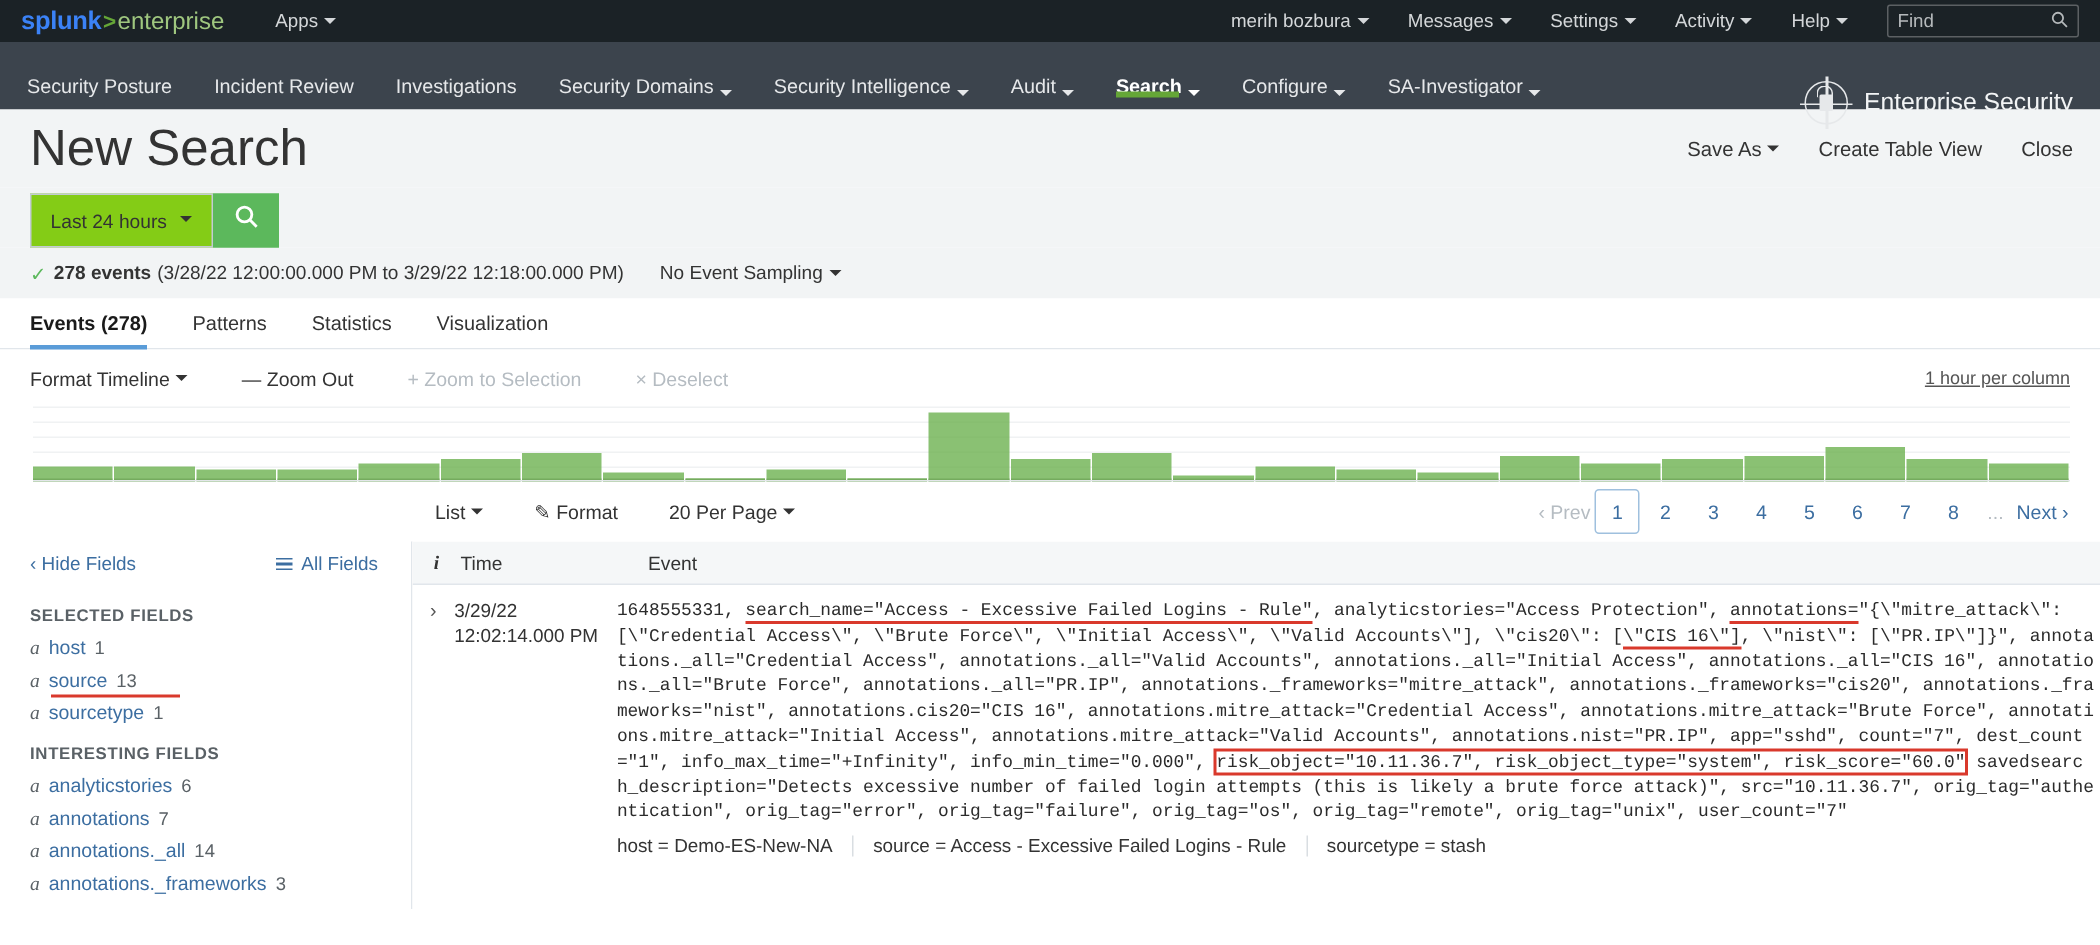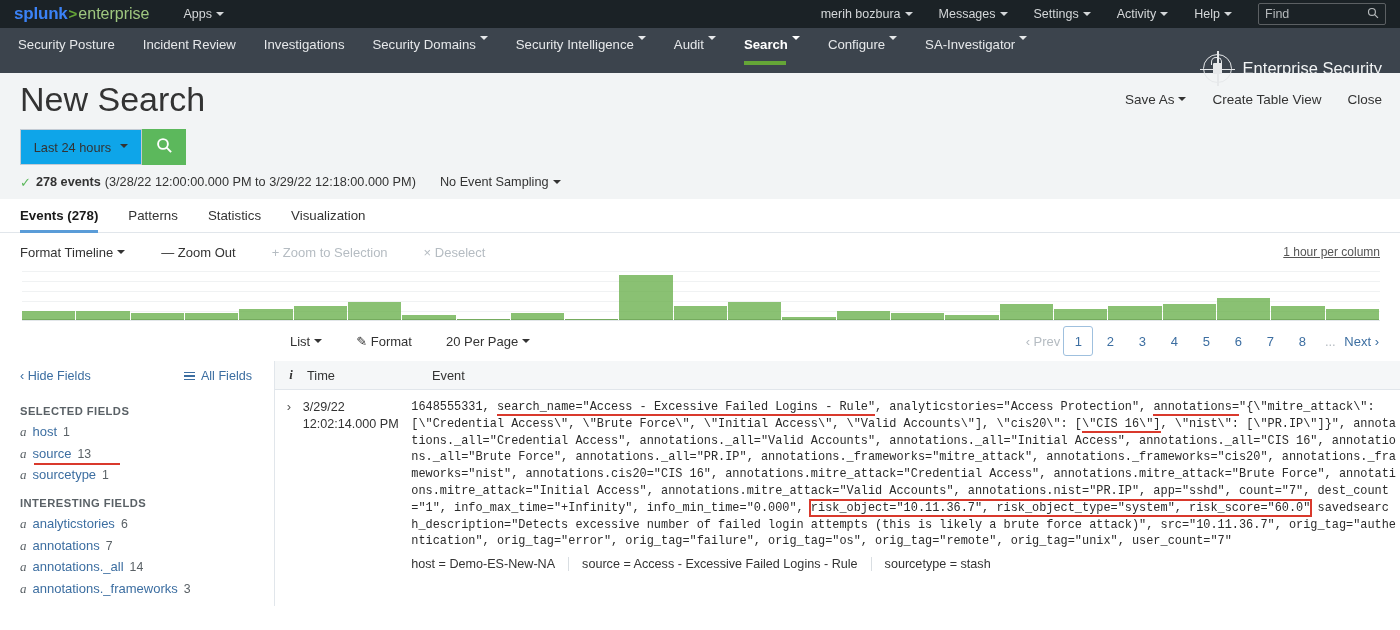--- a/index.html
+++ b/index.html
@@ -37,21 +37,21 @@
   svg.mag-ic { width:12px; height:12px; stroke:#b5b9bb; fill:none; stroke-width:1.6; }
 
   
   .navbar {
     height: 45px;
     background: #3c444d;
     display:flex; align-items:center;
     padding: 0 18px;
     color:#e6e8ea; font-size:13.2px;
   }
-  .nav-item { margin-right: 28px; cursor:pointer; white-space:nowrap; position:relative; height:28px; display:flex; align-items:flex-start; }
+  .nav-item { margin-right: 28px; cursor:pointer; white-space:nowrap; position:relative; height:28px; display:flex; align-items:flex-end; }
   .nav-item.active { color:#fff; font-weight:bold; }
   .nav-item.active::after {
     content:""; position:absolute; left:0; right:14px; bottom:0; height:4px; background:#65a637;
   }
   .nav-right { margin-left:auto; display:flex; align-items:center; gap:11px;margin-top:36px; }
   .es-logo { width:29px; height:29px; border-radius:50%; border:1.6px solid #e6e8ea; display:flex; align-items:center; justify-content:center; position:relative; }
   .es-logo::before { content:""; position:absolute; left:-4px; right:-4px; top:50%; height:1.6px; background:#e6e8ea; }
   .es-logo::after { content:""; position:absolute; top:-4px; bottom:-4px; left:50%; width:1.6px; background:#e6e8ea; }
   .es-lock { width:9px; height:11px; background:#e6e8ea; border-radius:1px; position:relative; z-index:2; }
   .es-lock::before { content:""; position:absolute; width:9px; height:7px; border:1.6px solid #e6e8ea; border-bottom:none; border-radius:5px 5px 0 0; top:-6px; left:-1.6px; }
@@ -67,21 +67,21 @@
   .pagehead-right span { cursor:pointer; }
 
   
   .searchwrap { background:#f2f4f5; padding: 4px 18px 0 20px; display:flex; align-items:stretch; height:40px; }
   .searchinput {
     flex:1; background:#fff; border:1px solid #c3cbd4; border-right:none;
     font-family:"Liberation Mono", monospace; font-size:12.7px; color:#333;
     display:flex; align-items:center; padding: 0 11px;
   }
   .timepicker {
-    width:122px; background:#0ea5e9; border:1px solid #c3cbd4;
+    width:122px; background:#84cc16; border:1px solid #c3cbd4;
     display:flex; align-items:center; justify-content:center; gap:5px;
     font-size:12.8px; color:#333; cursor:pointer;
   }
   .searchbtn { width:44px; background:#5cb85c; display:flex; align-items:center; justify-content:center; cursor:pointer; border:1px solid #5cb85c;}
   .searchbtn svg { width:17px; height:17px; stroke:#fff; fill:none; stroke-width:2; }
 
   
   .metarow {
     background:#f2f4f5; height:34px; display:flex; align-items:center;
     padding: 0 18px 0 20px; font-size:12.7px; color:#333;

